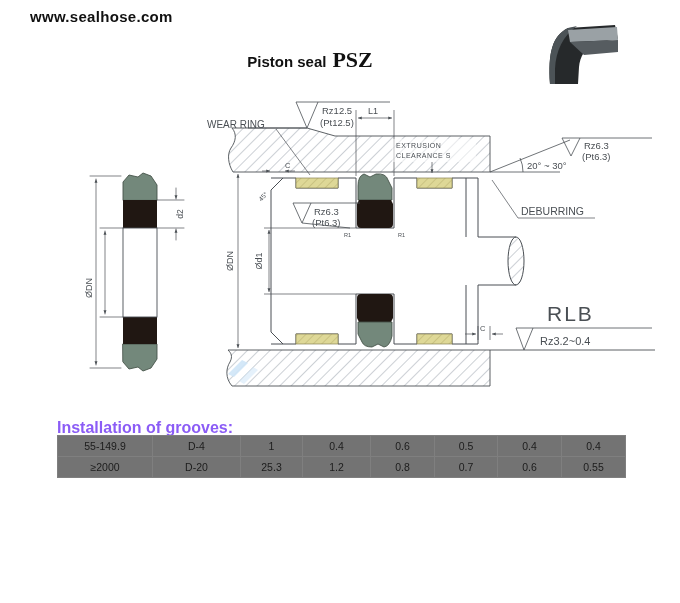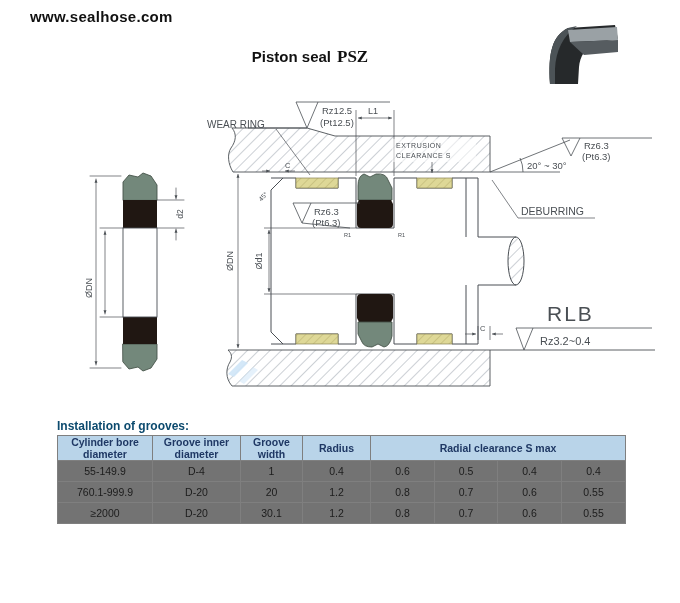--- a/index.html
+++ b/index.html
@@ -1,24 +1,24 @@
 <!DOCTYPE html>
 <html><head>
 <meta charset="utf-8">
 <style>
   html,body{margin:0;padding:0;background:#fff;}
   .page{position:relative;width:680px;height:603px;background:#ffffff;overflow:hidden;
         font-family:"Liberation Sans","DejaVu Sans",sans-serif;color:#111;}
   .site{position:absolute;left:30px;top:8px;font-size:15px;font-weight:bold;letter-spacing:.3px;color:#111;}
   .title-row{position:absolute;left:0;right:60px;top:47px;text-align:center;}
   .title-main{font-size:15px;font-weight:bold;color:#111;}
-  .title-code{font-size:17px;font-weight:bold;font-family:"Liberation Serif","DejaVu Serif",serif;margin-left:6px;color:#111;}
+  .title-code{font-size:22px;font-weight:bold;font-family:"Liberation Serif","DejaVu Serif",serif;margin-left:6px;color:#111;}
   .seal-icon{position:absolute;left:543px;top:24px;}
   .drawing{position:absolute;left:0;top:88px;}
-  .tbl-caption{position:absolute;left:57px;top:419px;font-size:12px;font-weight:bold;color:#0c4a6e;}
+  .tbl-caption{position:absolute;left:57px;top:419px;font-size:16px;font-weight:bold;color:#8b5cf6;}
   table.grooves{position:absolute;left:57px;top:435px;border-collapse:collapse;table-layout:fixed;}
   table.grooves td,table.grooves th{border:1px solid #7f7f7f;text-align:center;vertical-align:middle;
       font-size:10.5px;line-height:1.15;padding:0 2px;overflow:hidden;}
   table.grooves th{background:#b9d4e9;color:#1f3864;font-weight:bold;}
   table.grooves td{background:#737373;color:#1c1c1c;}
   .cad-text{font-family:"Liberation Sans","DejaVu Sans",sans-serif;fill:#4a4f54;}
 </style>
 </head>
 <body>
 
@@ -215,51 +215,34 @@
       <col style="width:95px">
         <col style="width:88px">
         <col style="width:62px">
         <col style="width:68px">
       <col style="width:64px">
         <col style="width:63px">
         <col style="width:64px">
         <col style="width:64px">
     </colgroup>
     <tbody>
-        <tr style="height:23px">
-      <th rowspan="1">Cylinder bore diameter</th>
-      <th>Groove inner diameter</th>
-      <th>Groove width</th>
-      <th>Radius</th>
-      <th colspan="4">Radial clearance S max</th>
-    </tr>
     <tr style="height:21px">
       <td>55-149.9</td>
           <td>D-4</td>
           <td>1</td>
           <td>0.4</td>
           <td>0.6</td>
           <td>0.5</td>
           <td>0.4</td>
           <td>0.4</td>
     </tr>
     <tr style="height:21px">
-      <td>760.1-999.9</td>
-          <td>D-20</td>
-          <td>20</td>
-          <td>1.2</td>
-          <td>0.8</td>
-          <td>0.7</td>
-          <td>0.6</td>
-          <td>0.55</td>
-    </tr>
-    <tr style="height:21px">
       <td>≥2000</td>
           <td>D-20</td>
-          <td>30.1</td>
+          <td>25.3</td>
           <td>1.2</td>
           <td>0.8</td>
           <td>0.7</td>
           <td>0.6</td>
           <td>0.55</td>
     </tr>
   </tbody>
     </table>
 
 </div>

